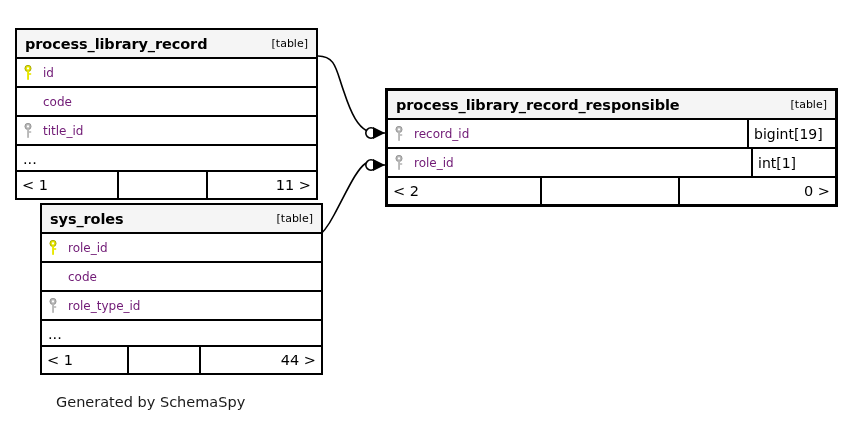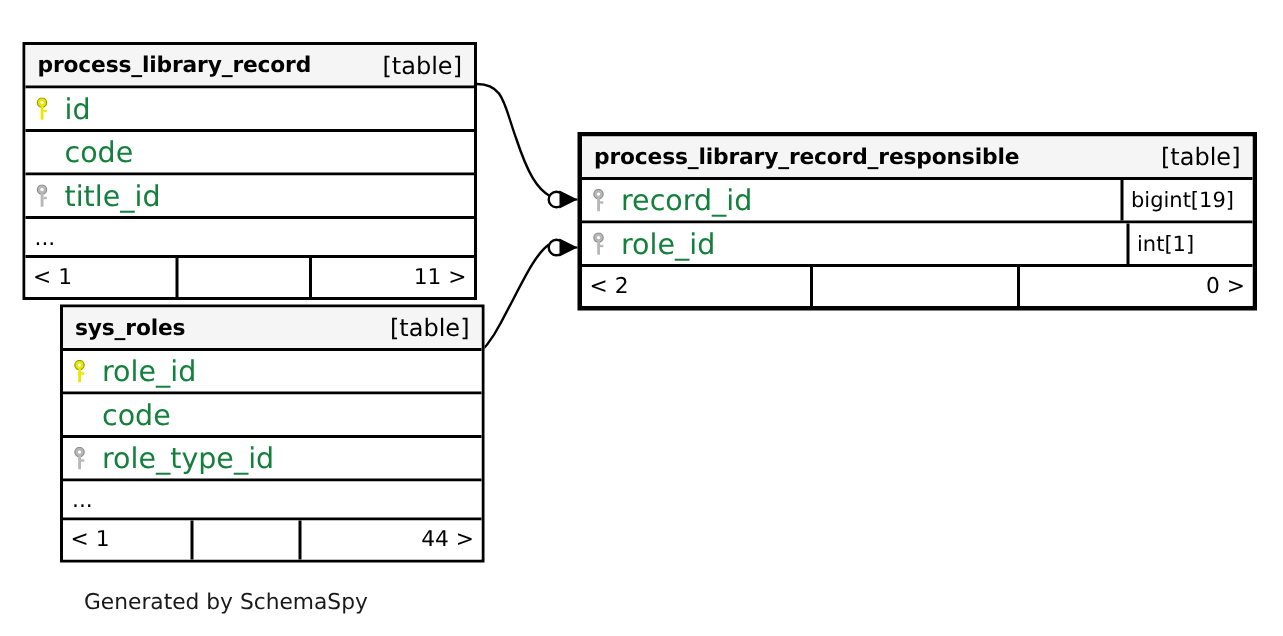--- a/index.html
+++ b/index.html
@@ -39,21 +39,21 @@
     height: 29px;
   }
   .tbl-title {
     font-weight: bold;
     font-size: 14.5px;
     color: #000000;
     white-space: nowrap;
     letter-spacing: -0.1px;
   }
   .tbl-tag {
-    font-size: 16px;
+    font-size: 11px;
     color: #000000;
     white-space: nowrap;
   }
 
   .tbl-row {
     display: flex;
     align-items: center;
     box-sizing: border-box;
     height: 29px;
     border-bottom: 2px solid #000000;
@@ -85,22 +85,22 @@
   .key-icon {
     width: 13px;
     height: 16px;
     flex: 0 0 13px;
     margin-right: 6px;
     display: inline-block;
   }
   .key-icon.spacer { visibility: hidden; }
 
   .col-label {
-    font-size: 19px;
-    color: #15803d;
+    font-size: 12px;
+    color: #701a75;
     white-space: nowrap;
   }
   .ellipsis-cell {
     display: flex;
     align-items: flex-end;
     padding-left: 6px;
     font-size: 14.5px;
     color: #000000;
     height: 100%;
     box-sizing: border-box;

